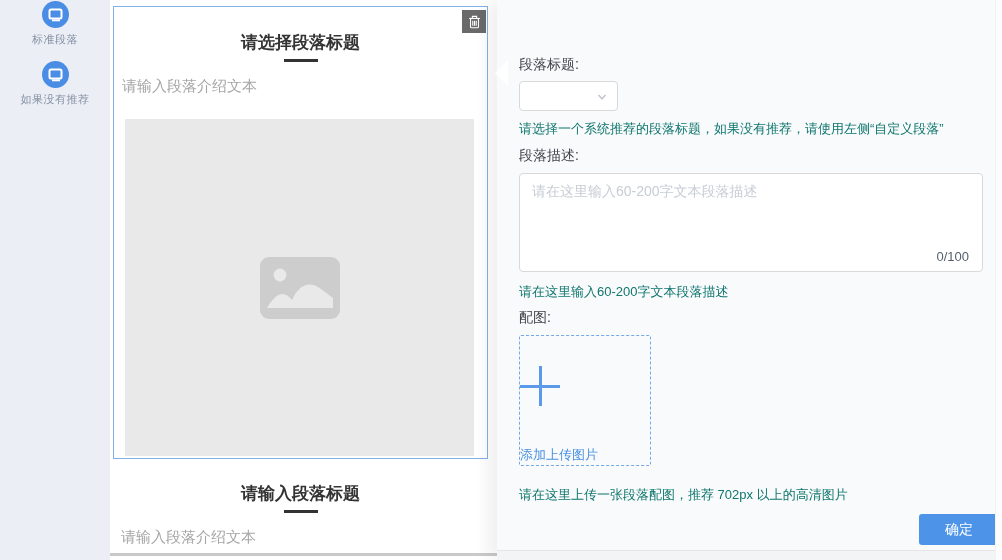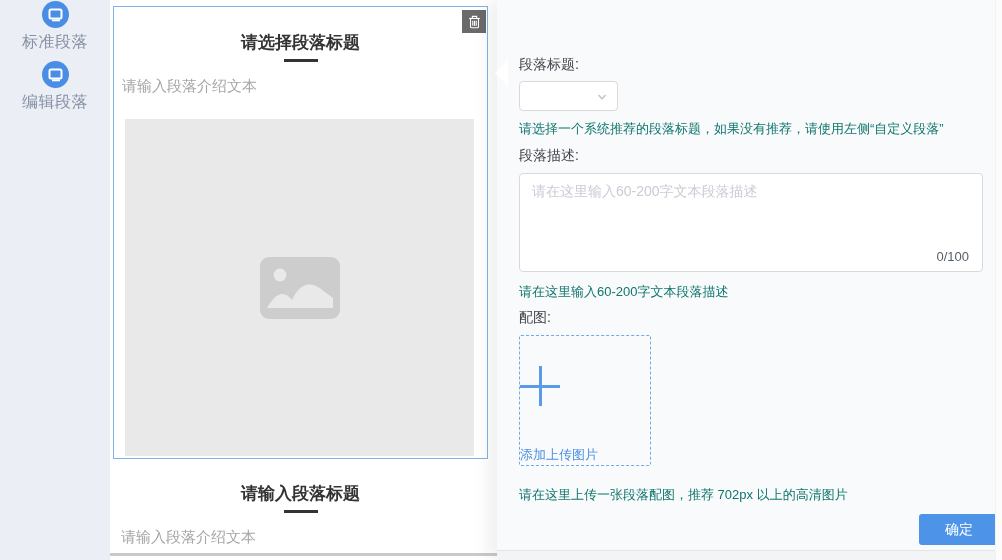--- a/index.html
+++ b/index.html
@@ -6,21 +6,21 @@
   html,body { width:1002px; height:560px; overflow:hidden; }
   body { font-family:"Liberation Sans", sans-serif; background:#fff; position:relative; }
 
   
   .sidebar { position:absolute; left:0; top:0; width:110px; height:560px; background:#ebeef5; }
   .side-item { position:absolute; left:0; width:110px; text-align:center; cursor:pointer; }
   .side-item.first { top:1px; }
   .side-item.second { top:61px; }
   .icon-circle { width:27px; height:27px; border-radius:50%; background:#4a8de4; margin:0 auto;
                  display:flex; align-items:center; justify-content:center; }
-  .side-label { margin-top:4px; font-size:16px; color:#8791a5; letter-spacing:0.5px; }
+  .side-label { margin-top:4px; font-size:11px; color:#8791a5; letter-spacing:0.5px; }
 
   
   .canvas { position:absolute; left:110px; top:0; width:387px; height:560px; background:#fff; }
   .card-selected { position:absolute; left:3px; top:6px; width:375px; height:453px;
                    border:1px solid #7fb2e8; background:#fff; }
   .card-title { margin-top:24px; text-align:center; font-size:17px; font-weight:bold; color:#333; }
   .title-underline { width:34px; height:3px; background:#333; margin:5px auto 0; }
   .card-intro { margin:15px 8px 0; font-size:15px; color:#a6a6a6; }
   .img-ph { position:absolute; left:11px; top:112px; width:349px; height:337px; background:#e9e9e9;
             display:flex; align-items:center; justify-content:center; }
@@ -84,21 +84,21 @@
     </div>
     <div class="side-label">标准段落</div>
   </div>
   <div class="side-item second">
     <div class="icon-circle">
       <svg width="15" height="14" viewBox="0 0 15 14">
         <rect x="1.5" y="1.5" width="12" height="9" rx="1.5" fill="none" stroke="#fff" stroke-width="2"></rect>
         <rect x="4" y="11.3" width="8" height="2" fill="#fff"></rect>
       </svg>
     </div>
-    <div class="side-label">编辑段落</div>
+    <div class="side-label">如果没有推荐</div>
   </div>
 </div>
 
 <div class="canvas">
 
   <div class="card-selected">
     <div class="card-title">请选择段落标题</div>
     <div class="title-underline"></div>
     <div class="card-intro">请输入段落介绍文本</div>
 

